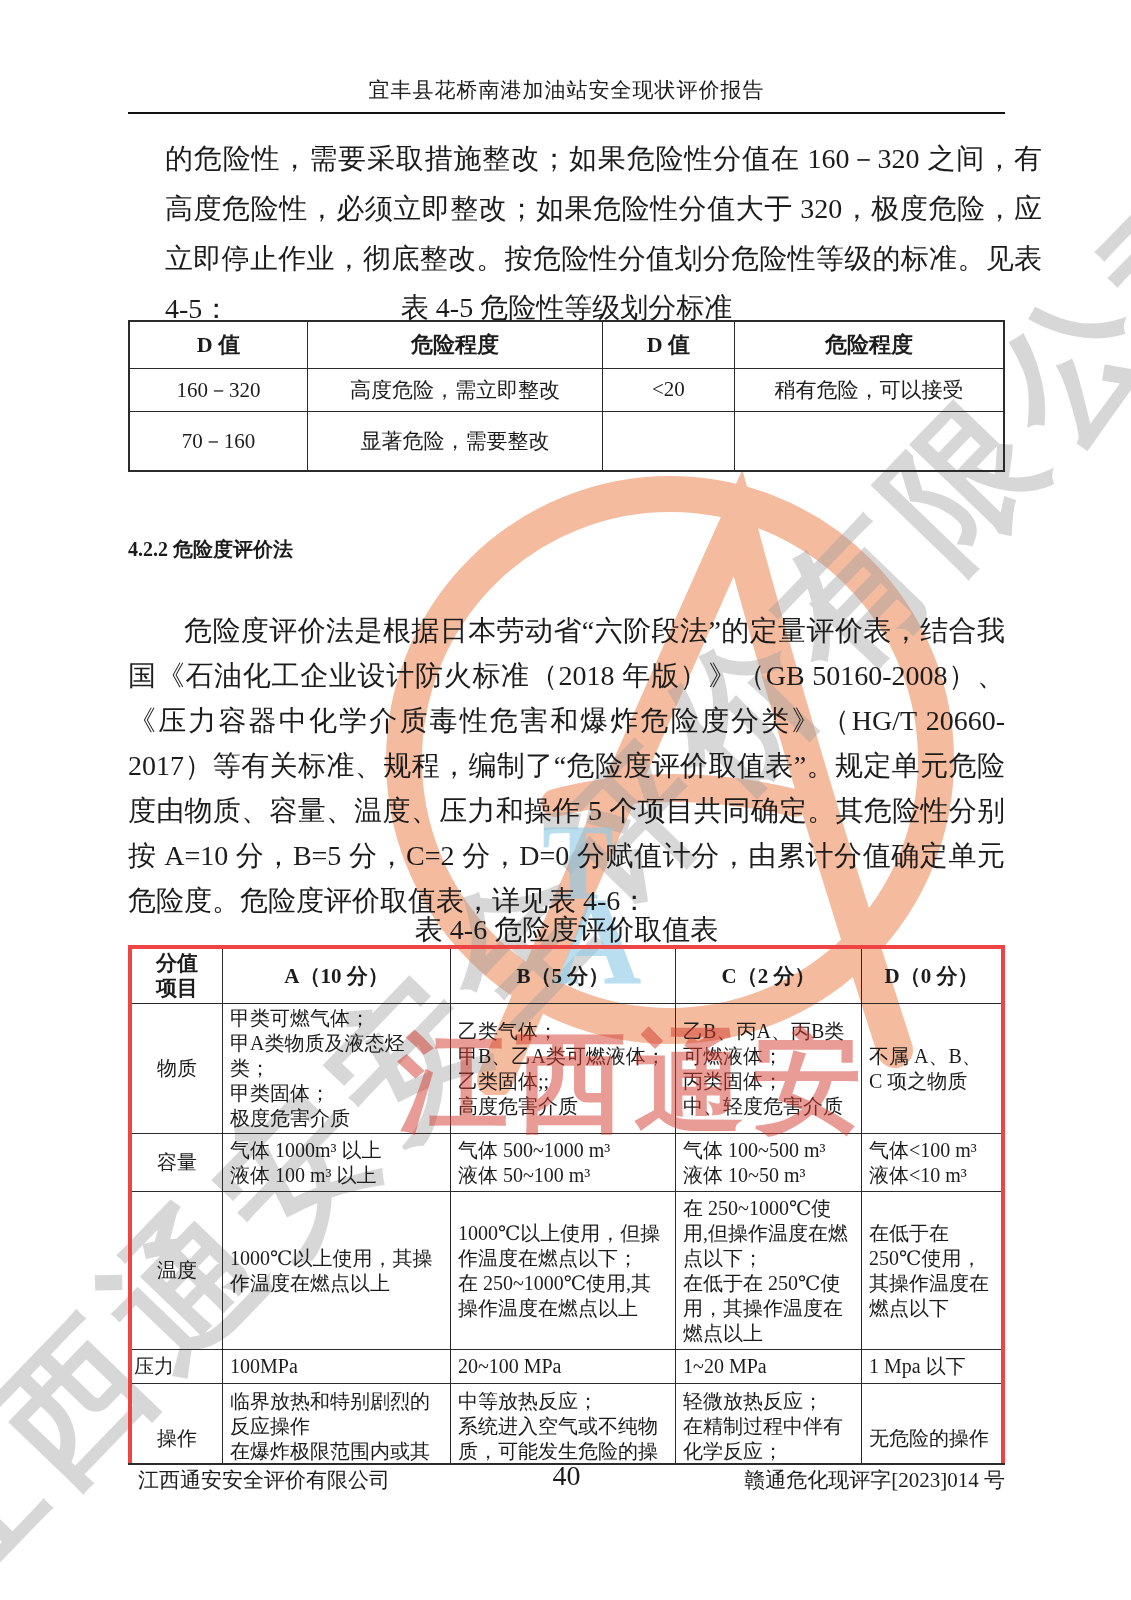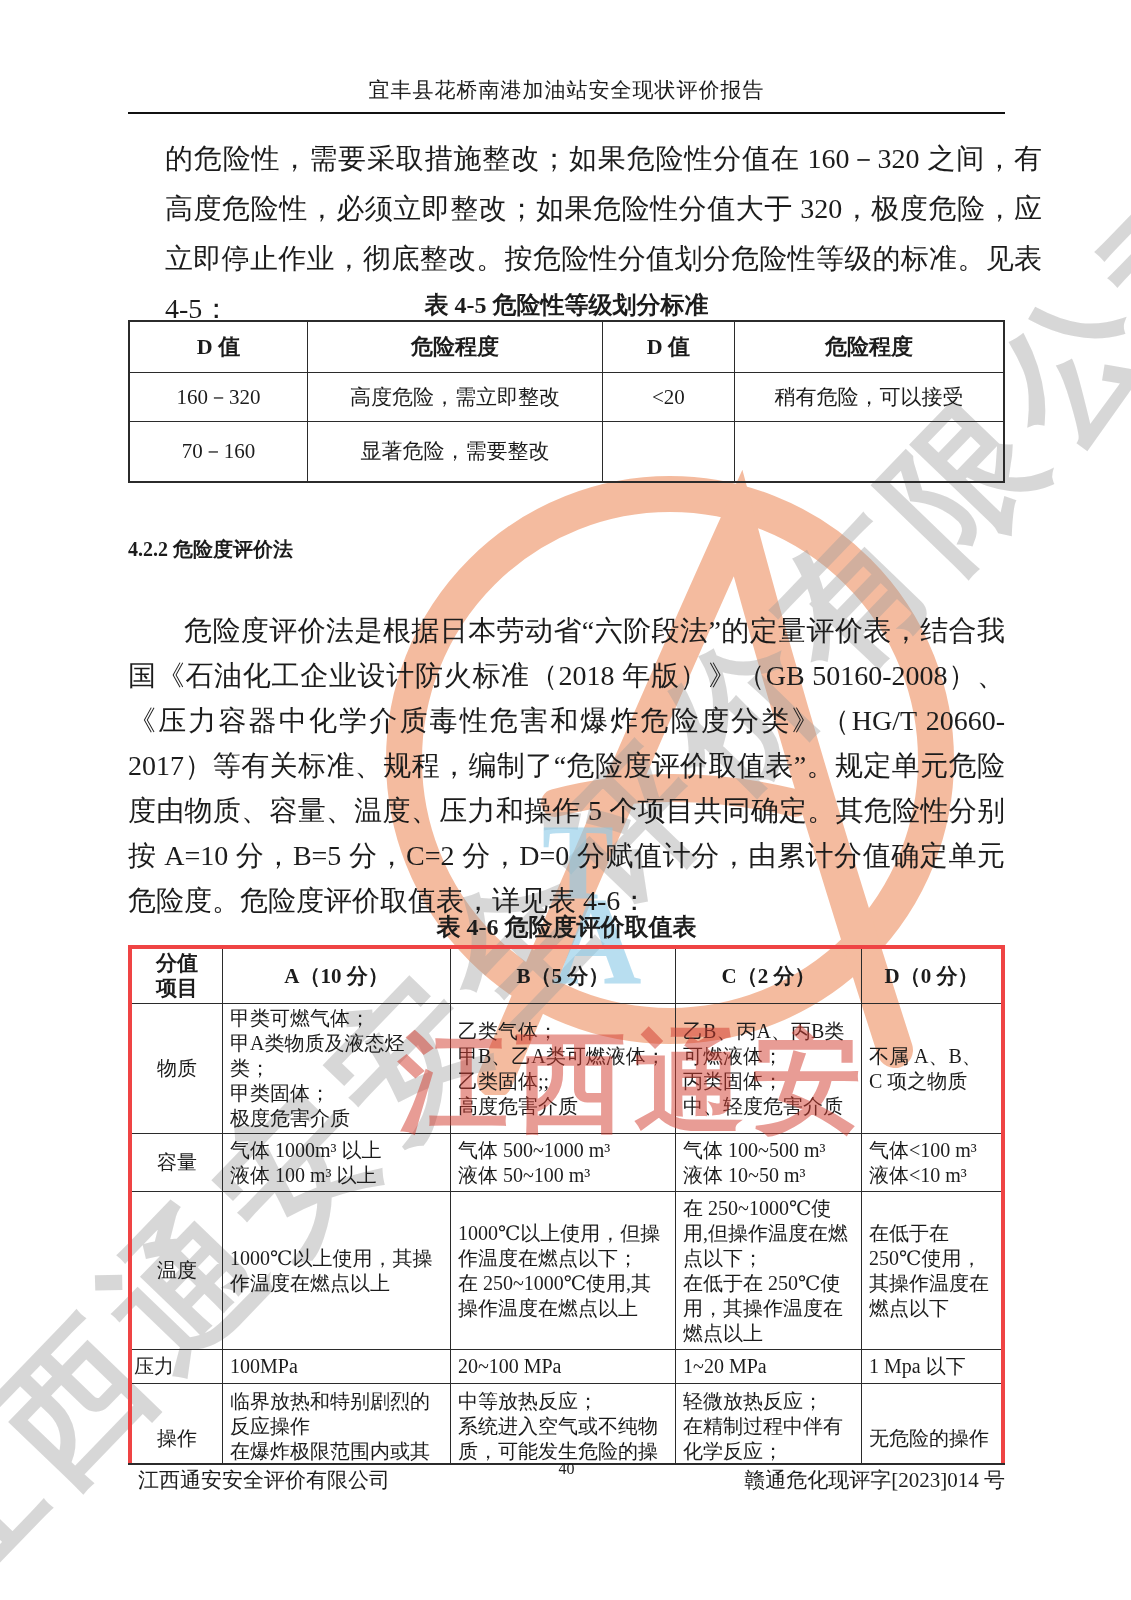--- a/index.html
+++ b/index.html
@@ -26,47 +26,47 @@
   }
   
   .content{position:relative;z-index:1;}
   .doc-header{position:absolute;left:128px;width:877px;top:76px;text-align:center;
     font-size:21px;letter-spacing:1px;}
   .header-rule{position:absolute;left:128px;width:877px;top:112px;height:2px;background:#111;}
   .para{position:absolute;left:128px;width:877px;font-size:28px;text-align:justify;
     text-justify:inter-ideograph;}
   .p1{top:134px;line-height:50px;margin-left:37px;}
   .p2{top:608px;line-height:45px;text-indent:2em;}
-  .tbl-title{position:absolute;left:128px;width:877px;text-align:center;font-weight:700;font-size:24px;}
+  .tbl-title{position:absolute;left:128px;width:877px;text-align:center;font-weight:400;font-size:28px;}
   .t45-title{top:289px;}
   .t46-title{top:911px;}
   .sec-head{position:absolute;left:128px;top:536px;font-size:20px;font-weight:700;text-align:center;}
   table{border-collapse:collapse;table-layout:fixed;width:877px;background:transparent;}
   td,th{border:1px solid #2b2b2b;overflow:hidden;}
   .t45-wrap{position:absolute;left:128px;top:320px;}
   .t45{border:2px solid #2b2b2b;font-size:21px;}
   .t45 th{font-weight:700;font-size:22px;}
-  .t45 td,.t45 th{text-align:center;vertical-align:middle;padding:10px 6px;}
+  .t45 td,.t45 th{text-align:center;vertical-align:middle;padding:2px 6px;}
   .t45 .rh{height:47px;}.t45 .r1{height:45px;}.t45 .r2{height:43px;}.t45 .r3{height:60px;}
   .t46-wrap{position:absolute;left:128px;top:945px;height:518px;overflow:hidden;
     border-bottom:2px solid #2b2b2b;}
   .t46{border:4px solid #ef4444;font-size:20px;line-height:25px;}
   .t46 th{font-weight:700;font-size:21px;text-align:center;vertical-align:middle;padding:2px 4px;}
   .t46 td{vertical-align:middle;padding:2px 7px;text-align:left;}
   .t46 td.lbl{text-align:center;padding:2px 2px;}
   .t46 .r-head{height:56px;}
   .t46 .r-wuzhi{height:108px;}
   .t46 .r-rongliang{height:58px;}
   .t46 .r-wendu{height:158px;}
   .t46 .r-yali{height:34px;}
   .t46 .r-yali td{text-align:left;}
   .t46 .r-caozuo{height:112px;}
   .footer{position:absolute;left:128px;width:877px;top:1466px;font-size:21px;}
   .footer .fl{position:absolute;left:10px;top:0;}
-  .footer .fc{position:absolute;left:0;width:100%;text-align:center;top:-6px;font-size:16px;}
+  .footer .fc{position:absolute;left:0;width:100%;text-align:center;top:-6px;font-size:28px;}
   .footer .fr{position:absolute;right:0;top:0;}
 </style>
 </head>
 <body>
 
 <div class="page">
 
   <div class="wm-logo">
     <svg width="680" height="640" viewBox="0 0 680 640">
       <g stroke="#ef9c72" fill="none">

